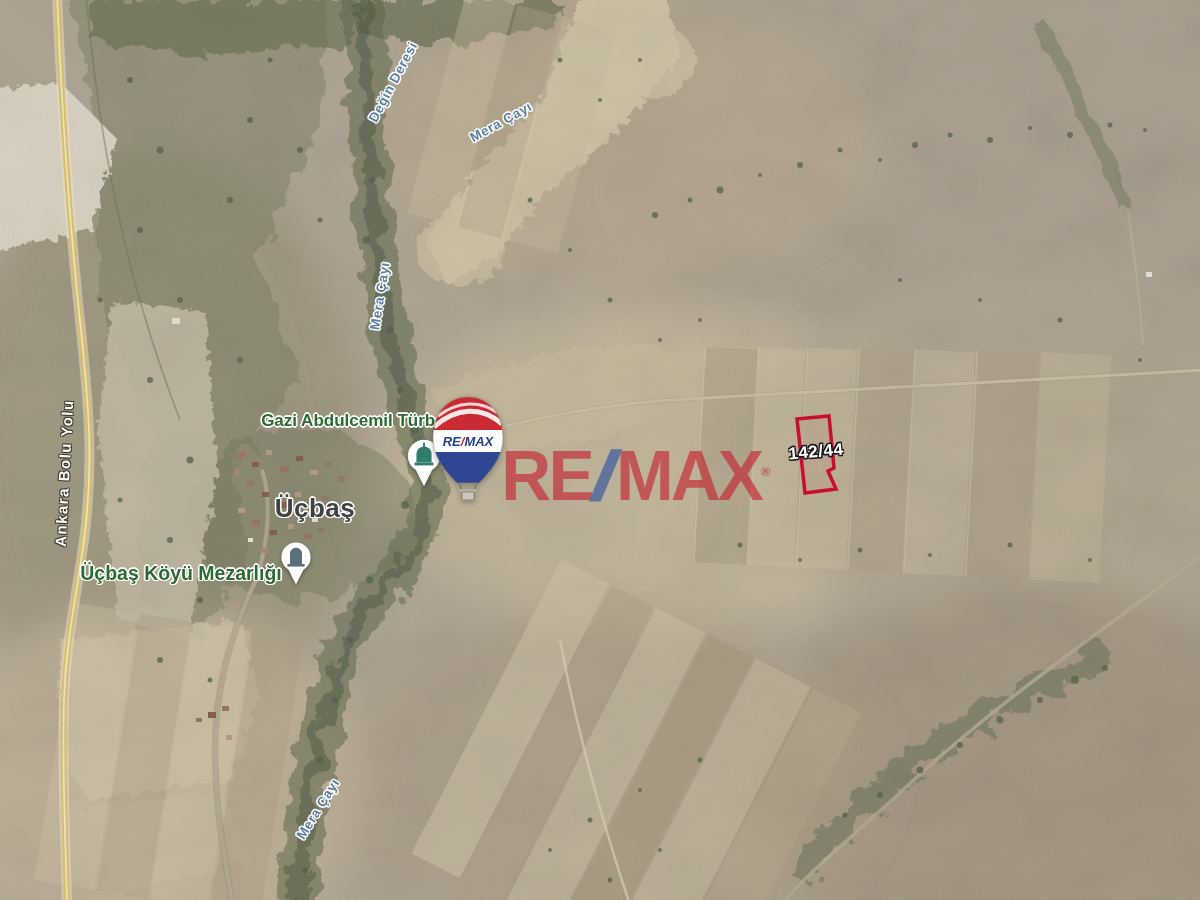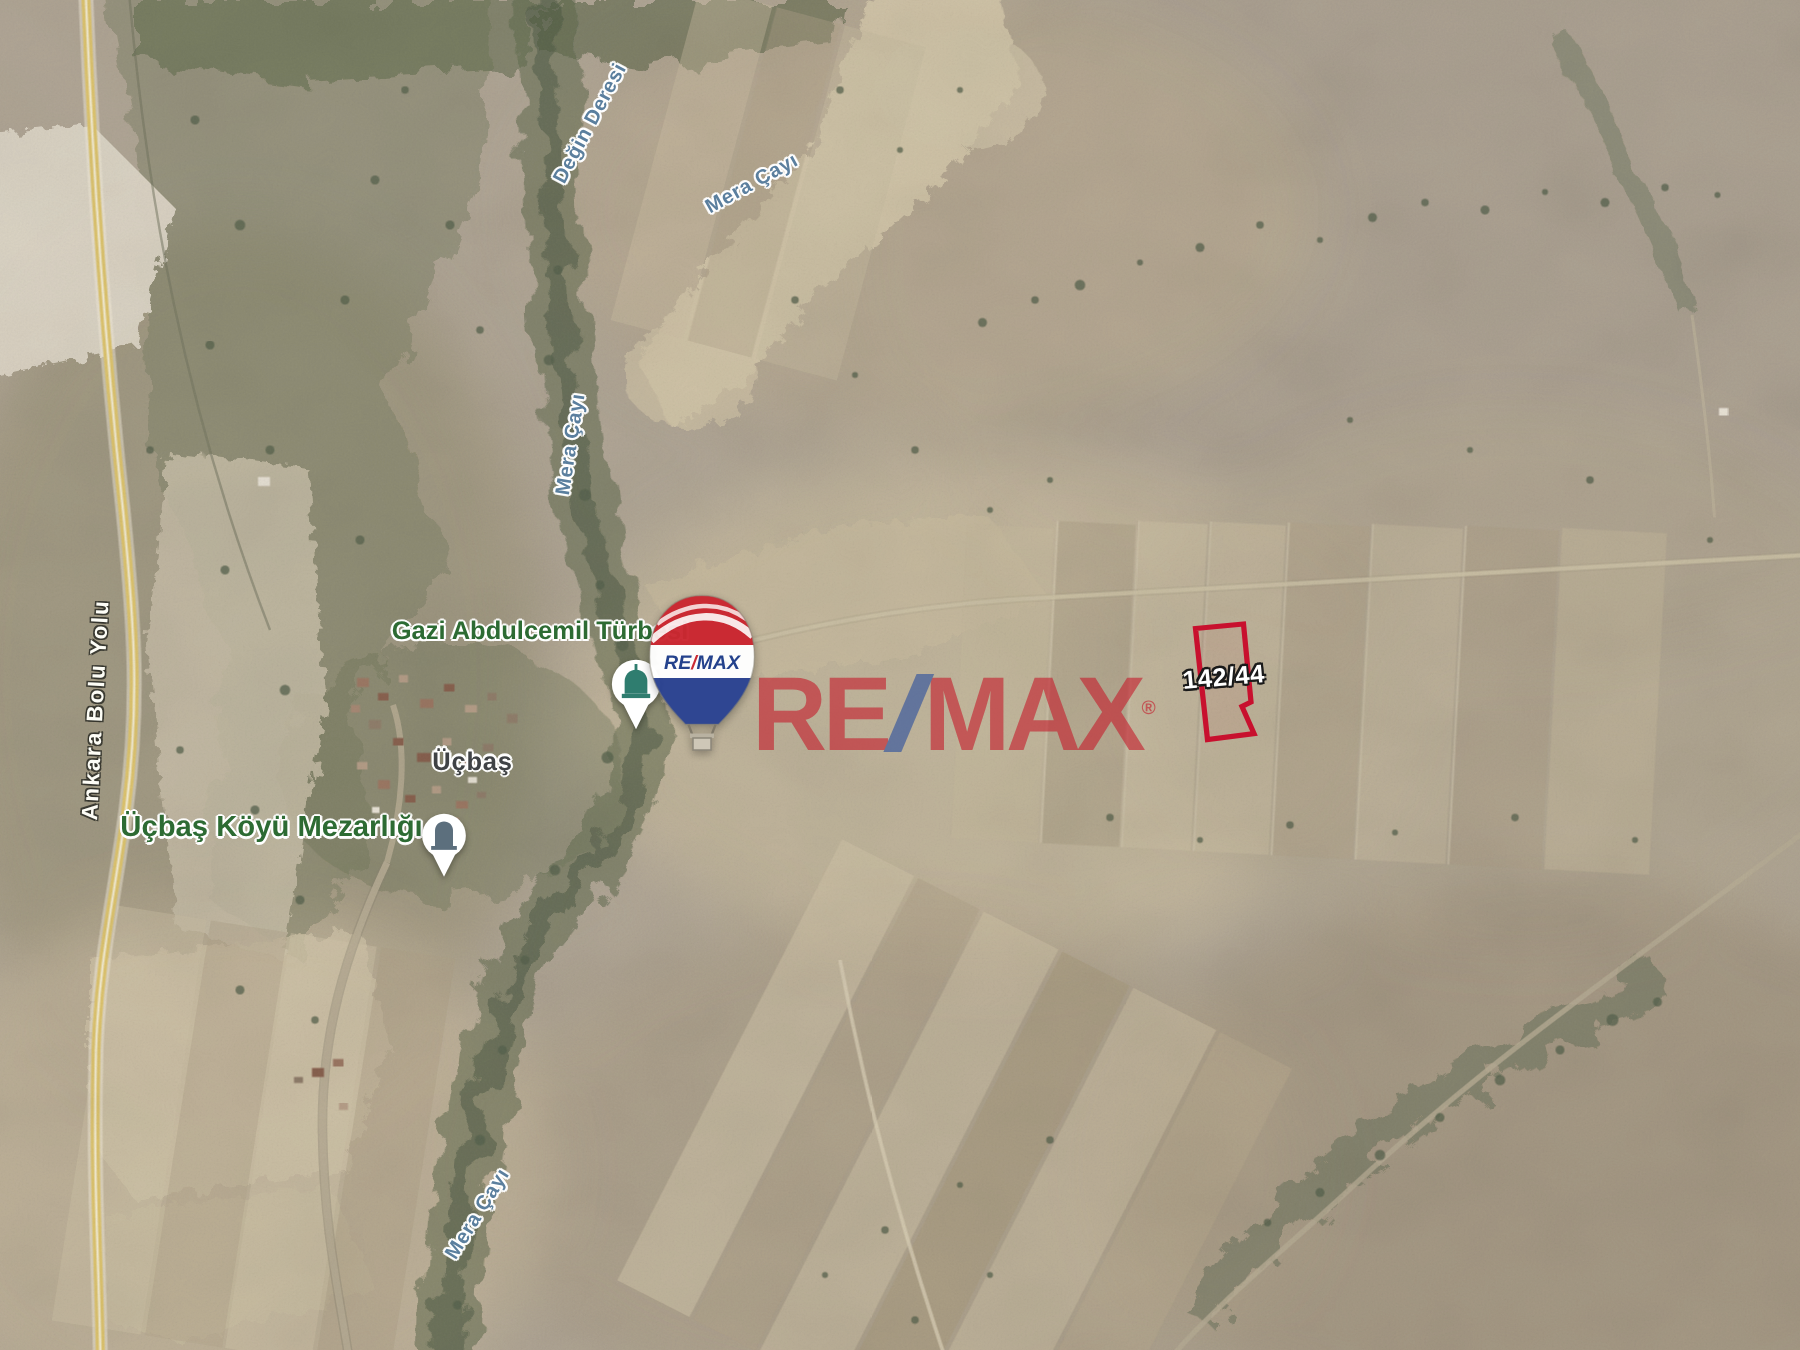--- a/index.html
+++ b/index.html
@@ -27,22 +27,22 @@
 
   .lbl-road{left:64px;top:473px;font-size:15px;letter-spacing:1.5px;color:#fdfdf6;
     transform:translate(-50%,-50%) rotate(-87deg);}
   .lbl-water{font-size:13.5px;letter-spacing:.5px;color:#5b7f9e;}
   .lbl-degin{left:393px;top:82px;transform:translate(-50%,-50%) rotate(-62deg);}
   .lbl-mera-top{left:501px;top:122px;transform:translate(-50%,-50%) rotate(-29deg);}
   .lbl-mera-mid{left:380px;top:296px;transform:translate(-50%,-50%) rotate(-81deg);}
   .lbl-mera-bot{left:318px;top:809px;transform:translate(-50%,-50%) rotate(-58deg);}
   .lbl-poi{color:#2d6b33;}
   .lbl-turbe{left:360px;top:421px;font-size:17px;transform:translate(-50%,-50%);}
-  .lbl-cem{left:181px;top:552px;font-size:19.5px;transform:translate(-50%,-50%);}
-  .lbl-town{left:315px;top:508px;font-size:17px;letter-spacing:.5px;color:#3f4245;
+  .lbl-cem{left:181px;top:573px;font-size:19.5px;transform:translate(-50%,-50%);}
+  .lbl-town{left:315px;top:508px;font-size:26px;letter-spacing:.5px;color:#3f4245;
     transform:translate(-50%,-50%);}
   .lbl-parcel{left:816px;top:452px;font-size:17px;letter-spacing:.5px;color:#ffffff;z-index:22;
     transform:translate(-50%,-50%) rotate(-5deg);}
 
   .pin{position:absolute;z-index:26;filter:drop-shadow(0 2px 2px rgba(0,0,0,.35));}
   .pin-turbe{left:403px;top:437px;}
   .pin-cem{left:277px;top:540px;}
 
   .watermark{
     position:absolute;left:500px;top:441px;z-index:30;opacity:.62;

